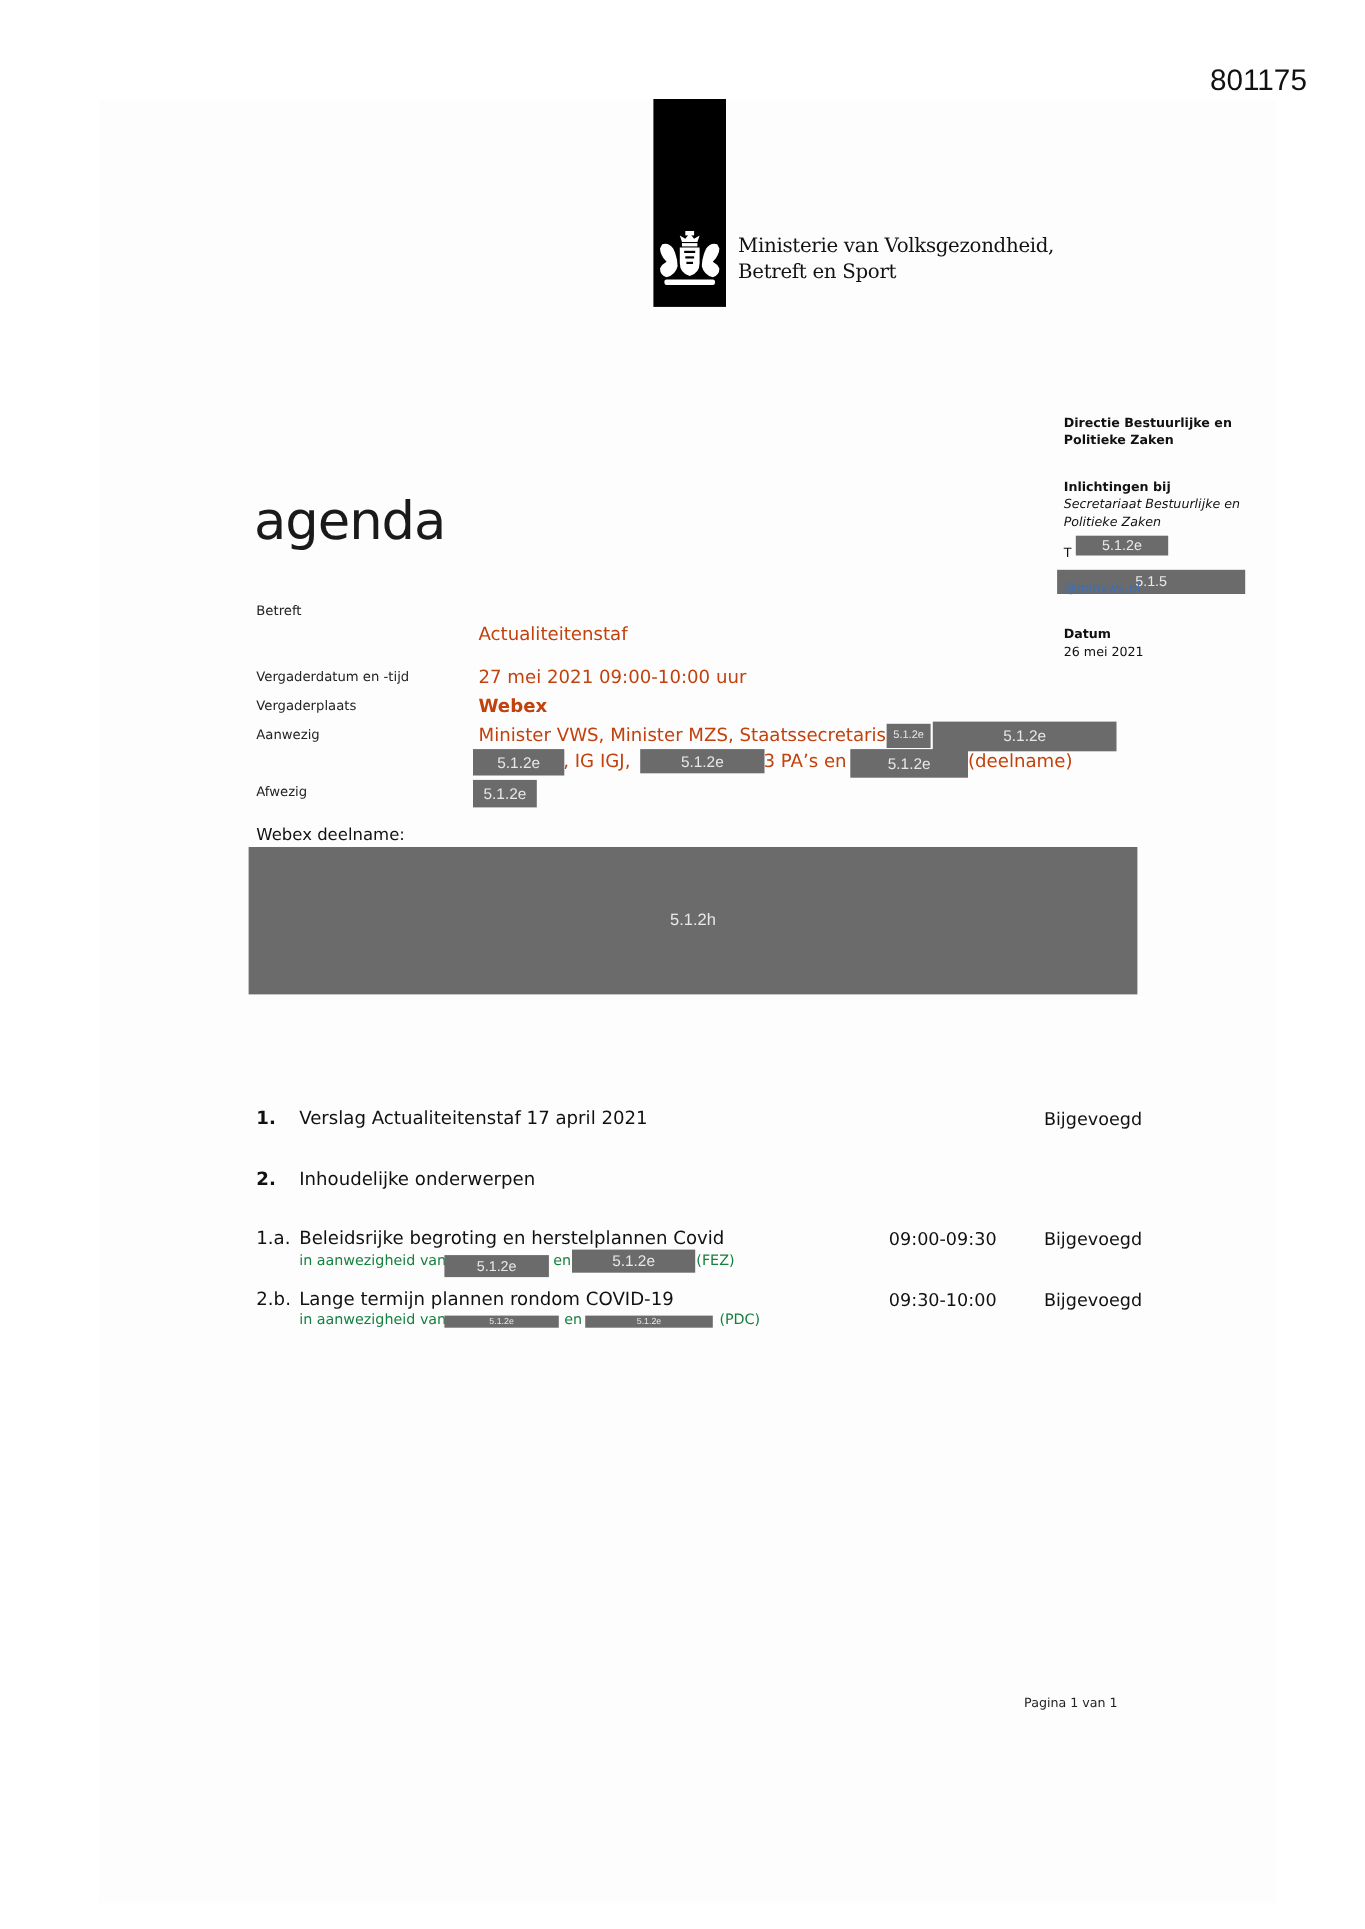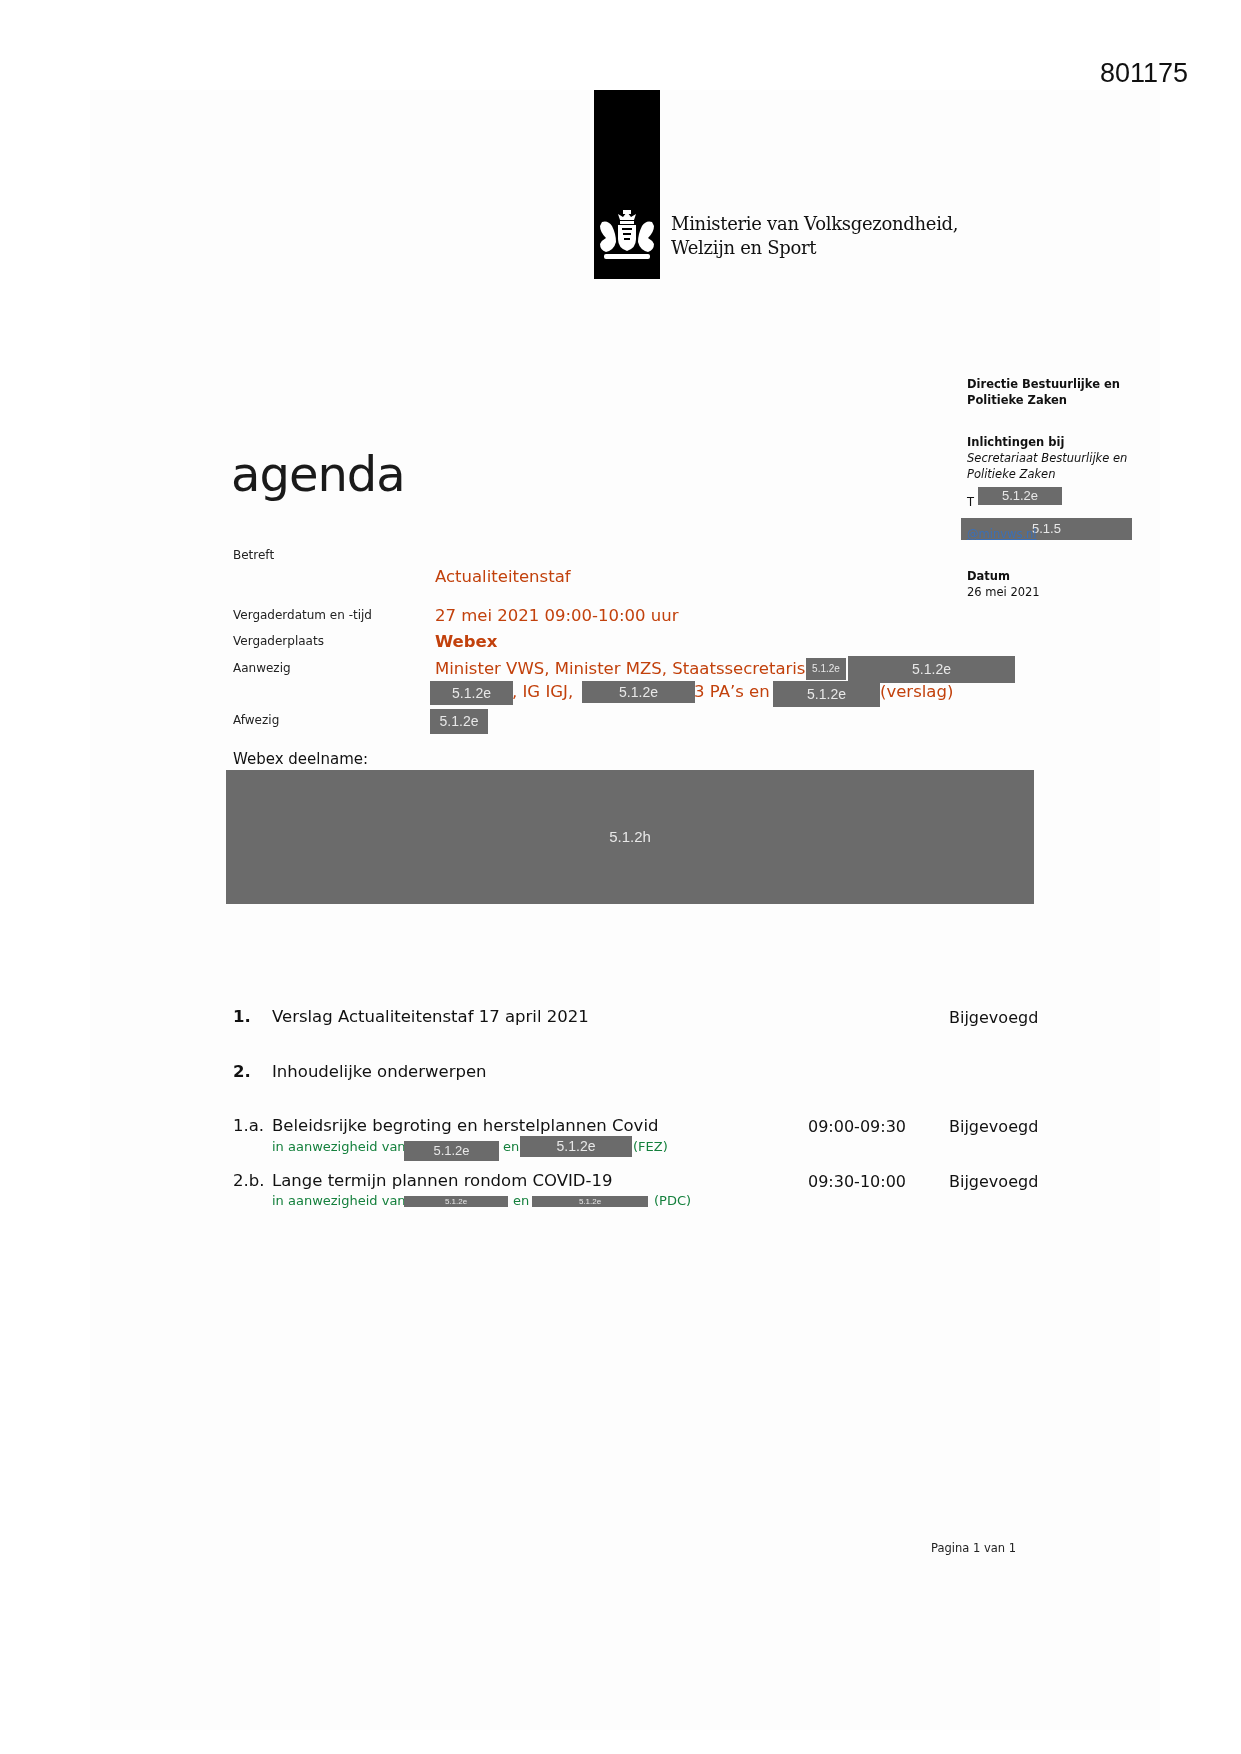--- a/index.html
+++ b/index.html
@@ -46,21 +46,21 @@
     <rect x="8" y="46" width="46" height="5" rx="2"></rect>
   </g>
   <g fill="#000">
     <rect x="26" y="20" width="10" height="2"></rect>
     <rect x="27" y="25" width="8" height="2"></rect>
     <rect x="28" y="30" width="6" height="2"></rect>
   </g>
 </svg>
 <div class="abs ministry">
   <div>Ministerie van Volksgezondheid,</div>
-  <div>Welzijn en Sport</div>
+  <div>Betreft en Sport</div>
 </div>
 
 <div class="abs side" style="left:967px; top:376px;">
   <div><b>Directie Bestuurlijke en</b></div>
   <div><b>Politieke Zaken</b></div>
 </div>
 <div class="abs side" style="left:967px; top:434px;">
   <div><b>Inlichtingen bij</b></div>
   <div><i>Secretariaat Bestuurlijke en</i></div>
   <div><i>Politieke Zaken</i></div>
@@ -86,21 +86,21 @@
 <div class="abs val" style="left:435px; top:606px;">27 mei 2021 09:00-10:00 uur</div>
 <div class="abs val" style="left:435px; top:632px; font-weight:bold;">Webex</div>
 <div class="abs val" style="left:435px; top:659px;">Minister VWS, Minister MZS, Staatssecretaris,</div>
 <div class="redact" style="left:806px; top:658px; width:40px; height:22px; font-size:10px; line-height:22px;">5.1.2e</div>
 <div class="redact" style="left:848px; top:656px; width:167px; height:27px; font-size:14px; line-height:26px;">5.1.2e</div>
 <div class="redact" style="left:430px; top:681px; width:83px; height:24px; font-size:14px; line-height:24px;">5.1.2e</div>
 <div class="abs val" style="left:512px; top:682px;">, IG IGJ,</div>
 <div class="redact" style="left:582px; top:681px; width:113px; height:22px; font-size:14px; line-height:22px;">5.1.2e</div>
 <div class="abs val" style="left:694px; top:682px;">3 PA’s en</div>
 <div class="redact" style="left:773px; top:681px; width:107px; height:26px; font-size:14px; line-height:26px;">5.1.2e</div>
-<div class="abs val" style="left:880px; top:682px;">(verslag)</div>
+<div class="abs val" style="left:880px; top:682px;">(deelname)</div>
 <div class="redact" style="left:430px; top:709px; width:58px; height:25px; font-size:14px; line-height:25px;">5.1.2e</div>
 
 <div class="abs" style="left:233px; top:750px; font-size:15px;">Webex deelname:</div>
 <div class="redact" style="left:226px; top:770px; width:808px; height:134px; font-size:15px; line-height:134px;">5.1.2h</div>
 
 <div class="abs item-num" style="left:233px; top:1007px;">1.</div>
 <div class="abs item-title" style="left:272px; top:1007px;">Verslag Actualiteitenstaf 17 april 2021</div>
 <div class="abs right-col" style="left:949px; top:1008px;">Bijgevoegd</div>
 
 <div class="abs item-num" style="left:233px; top:1062px;">2.</div>

